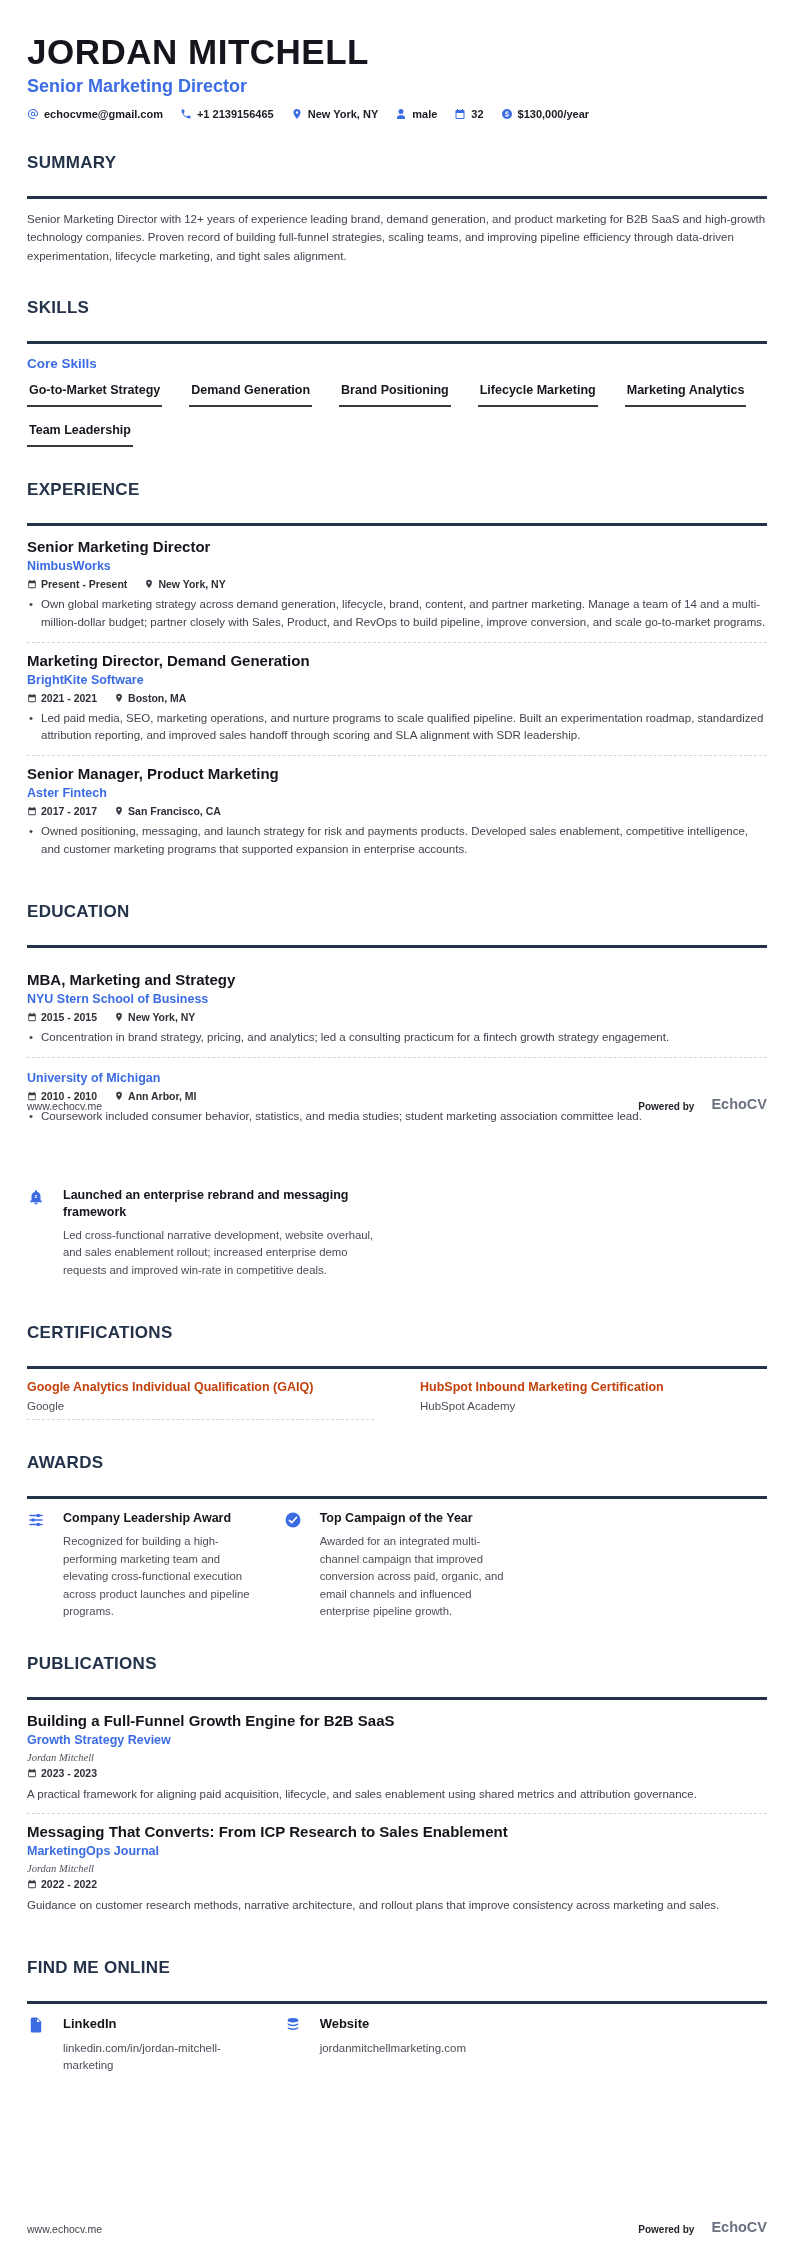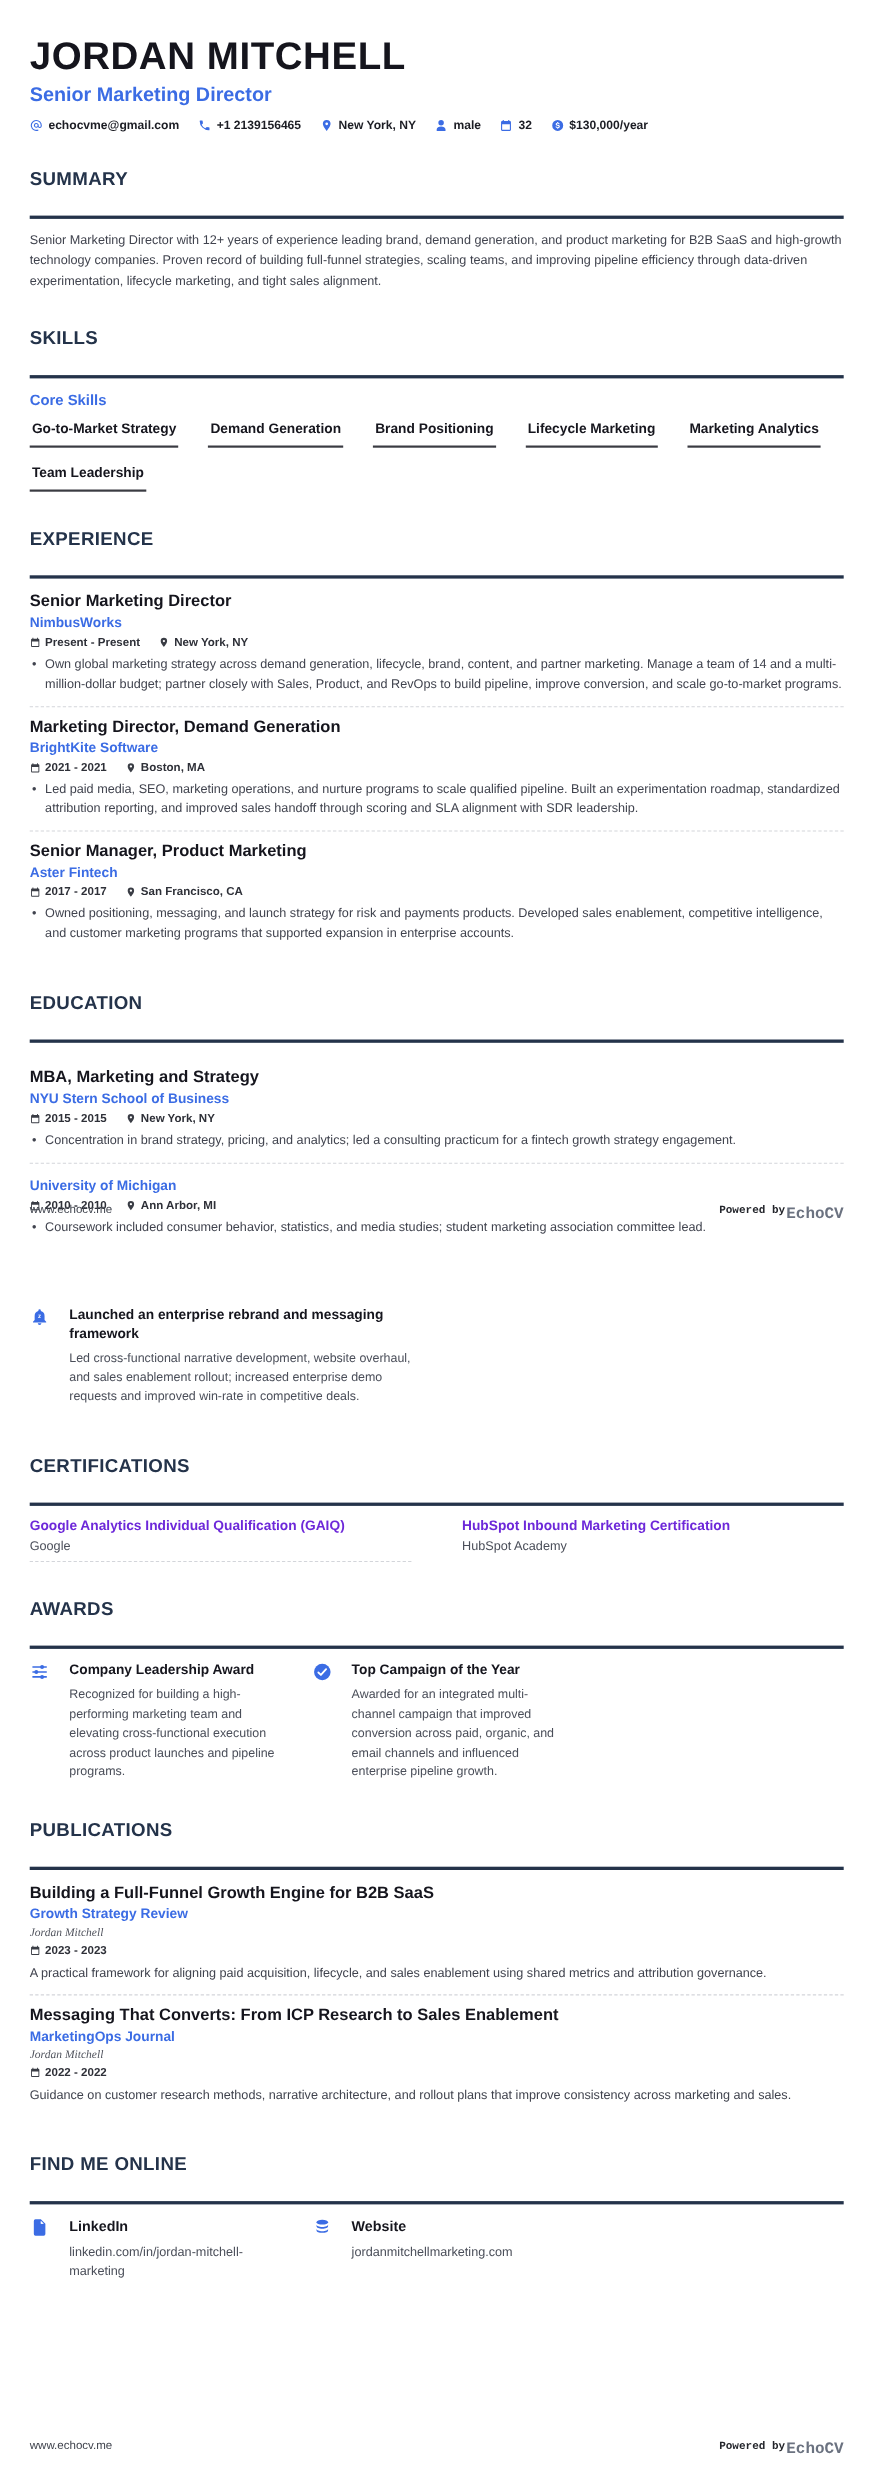--- a/index.html
+++ b/index.html
@@ -45,29 +45,29 @@
   .icard{display:grid;grid-template-columns:27px 1fr;column-gap:9px;align-items:start;}
   .icard .ic-cell{padding-top:1px;}
   .icard svg{width:18px;height:18px;}
   .ic-fill{fill:var(--accent);}
   .icard-title{font-size:12.5px;font-weight:800;color:#15151d;line-height:1.35;margin:0 0 6px;}
   .icard-desc{font-size:11.3px;line-height:1.55;color:#4a4e59;margin:0;}
   .card-sep{border-bottom:1px dashed #d3d5da;margin-top:10px;}
   .half{width:calc(50% - 23px);}
 
   
-  .cert-title{font-size:12.5px;font-weight:800;color:#6d28d9;margin:0 0 6px;}
+  .cert-title{font-size:12.5px;font-weight:800;color:#c2410c;margin:0 0 6px;}
   .cert-issuer{font-size:11.5px;color:#4a4e59;margin:0;}
 
   .link-url{font-size:11.5px;color:#4a4e59;margin:6px 0 0;max-width:180px;line-height:1.5;overflow-wrap:anywhere;}
 
   
   .page-footer{position:absolute;left:27px;right:27px;bottom:11px;display:flex;justify-content:space-between;align-items:baseline;}
   .footer-url{font-size:10.5px;color:#3f434d;}
-  .footer-right{display:flex;align-items:flex-start;gap:1px;font-family:Liberation Mono, monospace;}
+  .footer-right{display:flex;align-items:flex-end;gap:17px;}
   .footer-powered{font-size:10px;color:#23252b;font-weight:600;}
   .footer-brand{font-size:14.5px;color:#6b7280;font-weight:600;}
 </style>
 </head>
 <body>
 
 <div class="page">
 
   <h1 class="name">JORDAN MITCHELL</h1>
   <div class="role">Senior Marketing Director</div>

